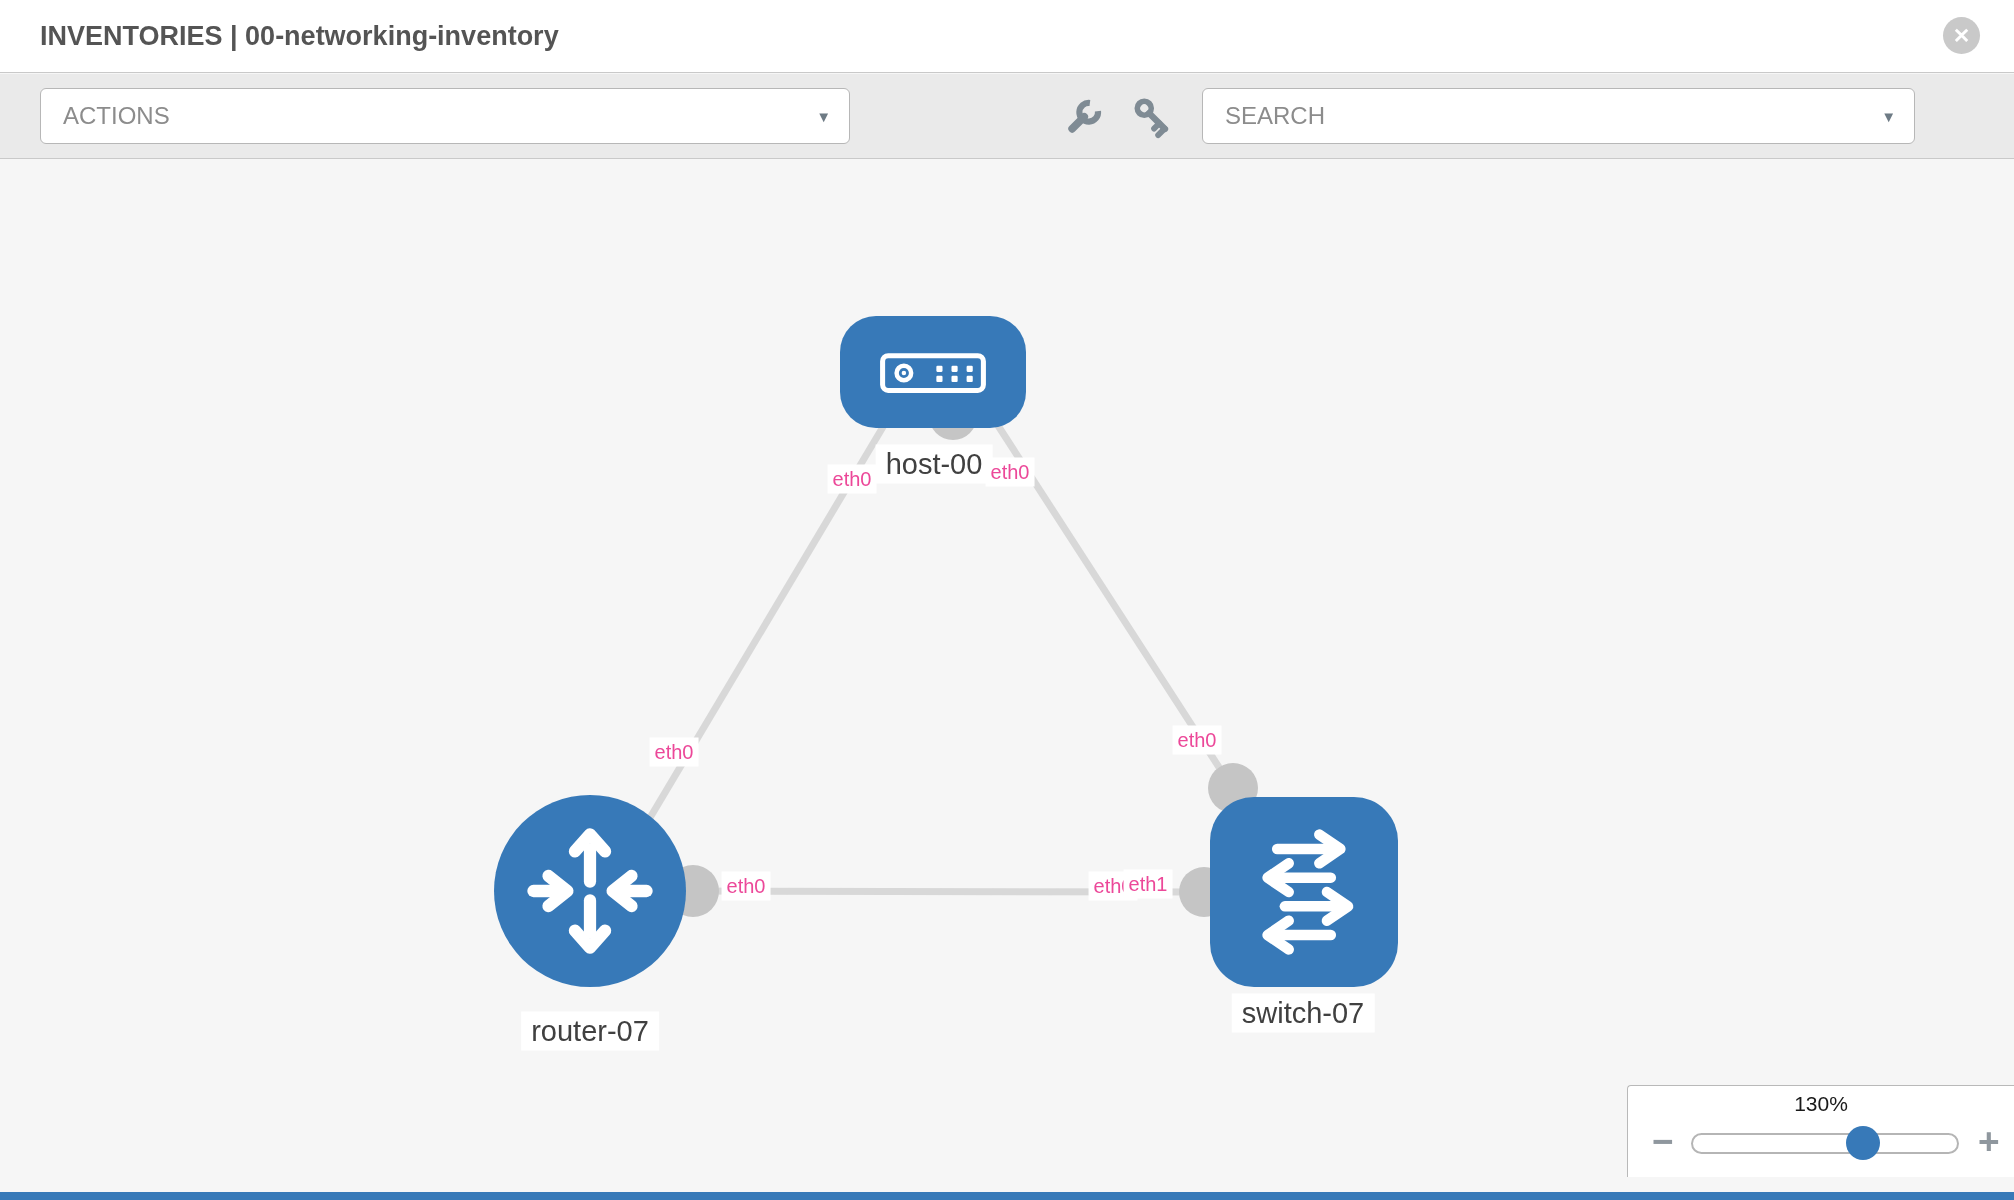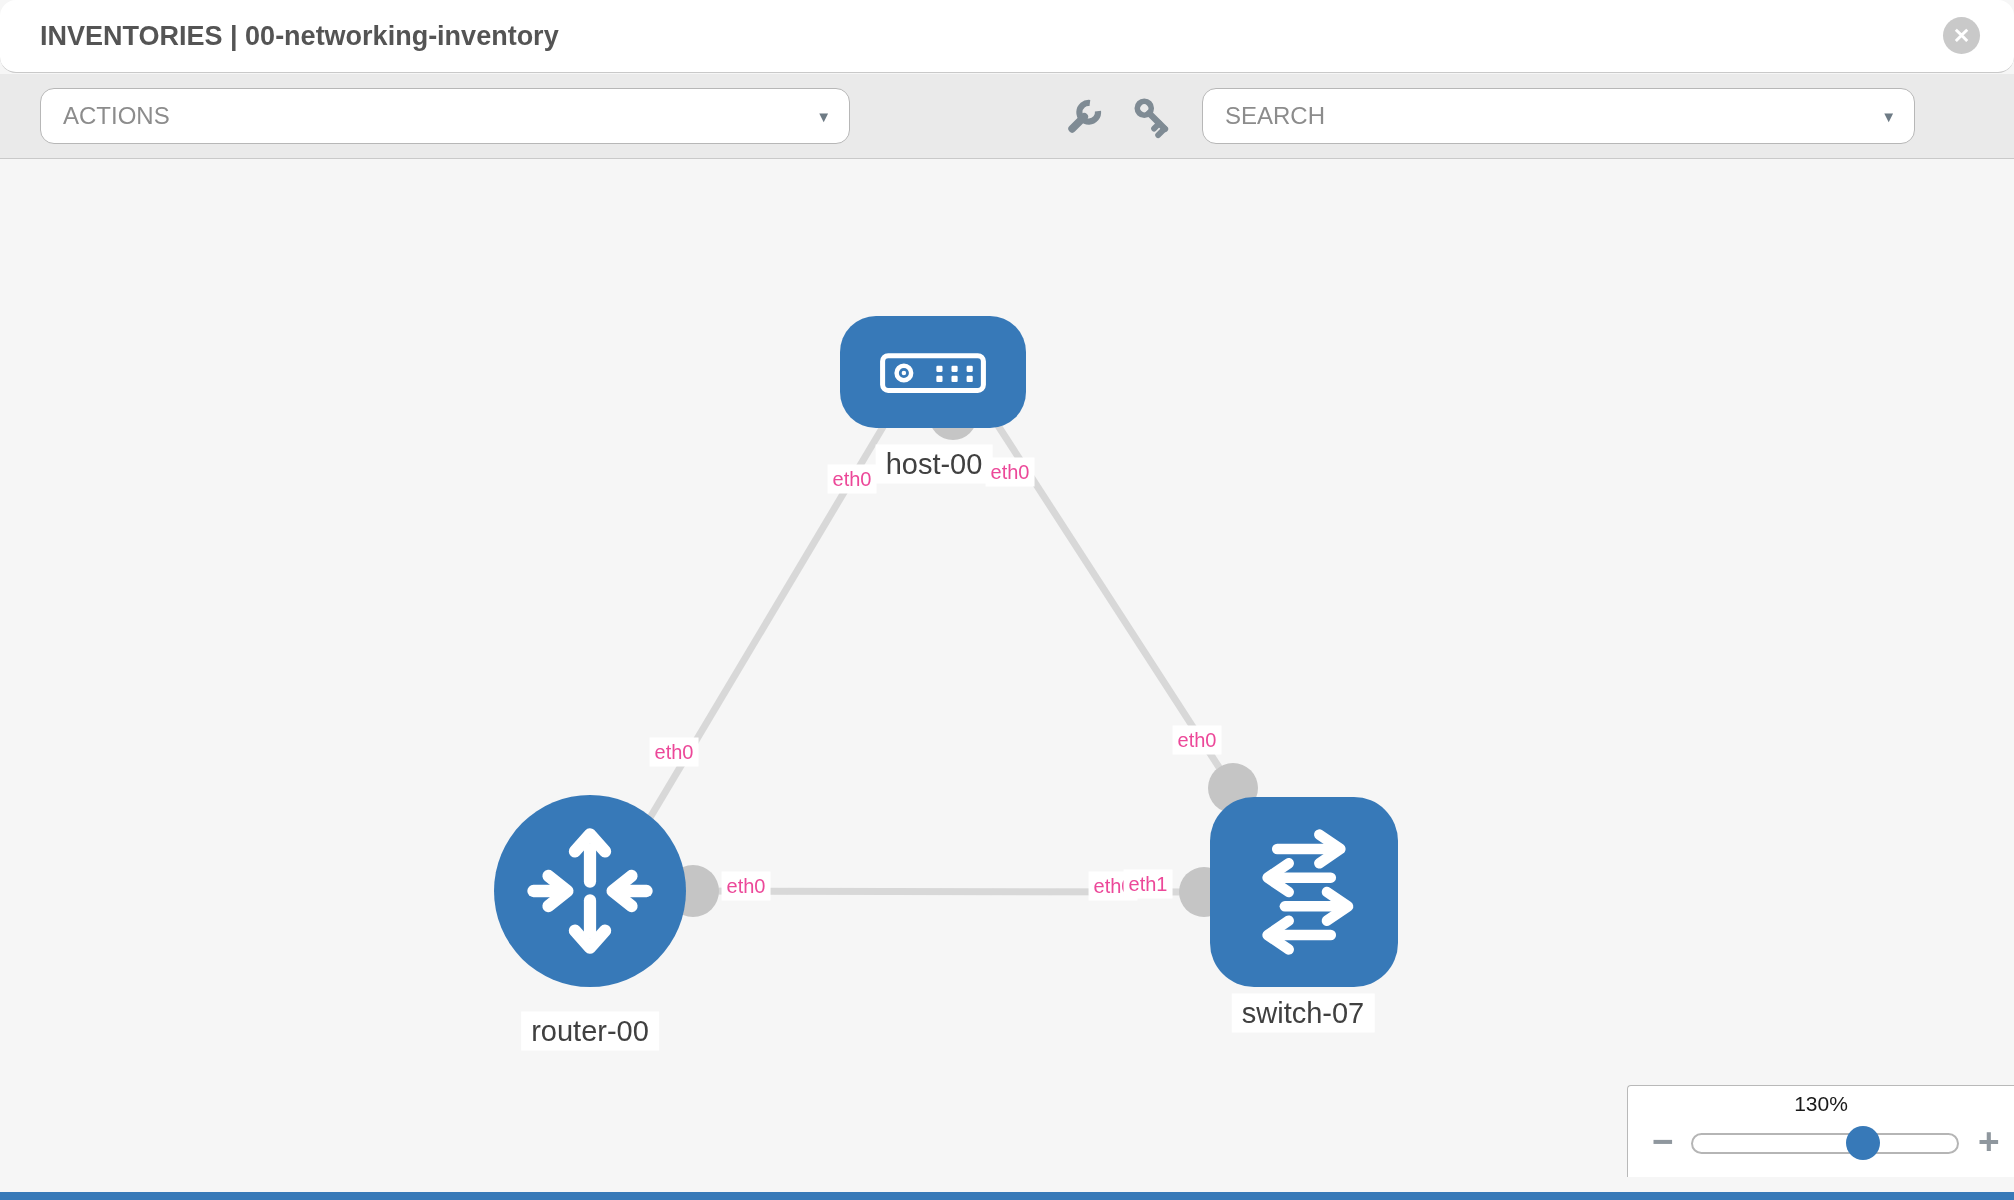--- a/index.html
+++ b/index.html
@@ -1,26 +1,26 @@
 <!DOCTYPE html>
 <html><head>
 <meta charset="utf-8">
 <style>
   * { margin:0; padding:0; box-sizing:border-box; }
   html,body { width:2014px; height:1200px; overflow:hidden; }
   body { position:relative; font-family:"Liberation Sans", sans-serif; background:#f6f6f6; }
 
   
-  .header { position:absolute; left:0; top:0; width:2014px; height:73px; background:#ffffff; border-bottom:1px solid #c9c9c9; z-index:10;border-radius:16px; }
+  .header { position:absolute; left:0; top:0; width:2014px; height:73px; background:#ffffff; border-bottom:1px solid #c9c9c9; z-index:10; }
   .page-title { position:absolute; left:40px; top:50%; transform:translateY(-50%); font-size:27px; font-weight:bold; color:#545454; }
   .close-btn { position:absolute; left:1943px; top:17px; width:37px; height:37px; border-radius:50%; background:#c9c9c9; color:#ffffff; display:flex; align-items:center; justify-content:center; font-size:21px; font-weight:bold; cursor:pointer; }
 
   
   .toolbar { position:absolute; left:0; top:74px; width:2014px; height:85px; background:#eaeaea; border-bottom:1px solid #c9c9c9; z-index:10; }
-  .select-box { position:absolute; top:14px; height:56px; background:#ffffff; border:1px solid #b7b7b7; border-radius:14px; display:flex; align-items:center; padding:0 22px; color:#8c8c8c; font-size:24px; cursor:pointer; }
+  .select-box { position:absolute; top:14px; height:56px; background:#ffffff; border:1px solid #b7b7b7; border-radius:6px; display:flex; align-items:center; padding:0 22px; color:#8c8c8c; font-size:24px; cursor:pointer; }
   .select-box .chev { position:absolute; right:18px; top:50%; transform:translateY(-50%); color:#6e7b85; font-size:15px; }
   .actions-select { left:40px; width:810px; }
   .search-select { left:1202px; width:713px; }
   .tool-icon { position:absolute; top:14px; width:56px; height:56px; display:flex; align-items:center; justify-content:center; cursor:pointer; }
   .tool-icon.wrench { left:1057px; }
   .tool-icon.key { left:1124px; }
 
   
   .canvas { position:absolute; left:0; top:159px; width:2014px; height:1041px; background:#f6f6f6; z-index:1; }
   svg.topo { position:absolute; left:0; top:0; }
@@ -153,21 +153,21 @@
           <path d="M -16,-30 L -38,-15 L -16,0"></path>
         <path d="M -20,15 L 38,15"></path>
           <path d="M 24,0 L 46,15 L 24,30"></path>
         <path d="M 28,45 L -30,45"></path>
           <path d="M -16,30 L -38,45 L -16,60"></path>
       </g>
     </svg>
   </div>
 
   <div class="node-label lbl-host">host-00</div>
-  <div class="node-label lbl-router">router-00</div>
+  <div class="node-label lbl-router">router-07</div>
   <div class="node-label lbl-switch">switch-07</div>
 
   <div class="iface-label if1">eth0</div>
   <div class="iface-label if2">eth0</div>
   <div class="iface-label if3">eth0</div>
   <div class="iface-label if4">eth0</div>
   <div class="iface-label if5">eth0</div>
   <div class="iface-label if6">eth0</div>
   <div class="iface-label if7">eth1</div>
 

